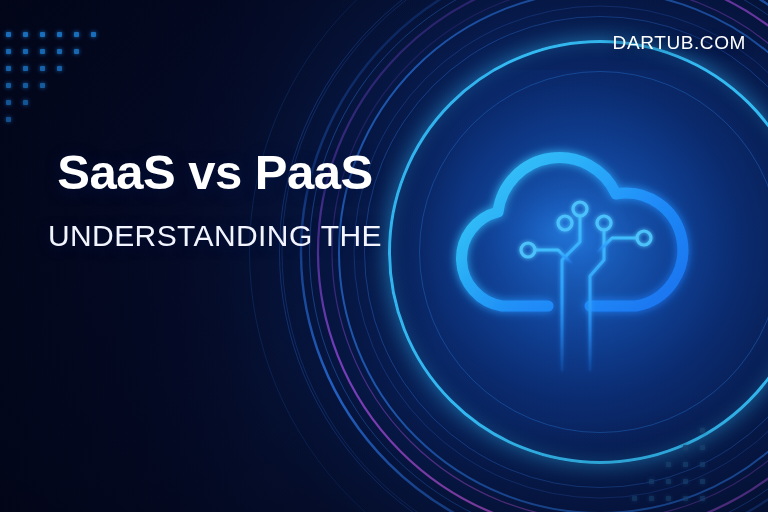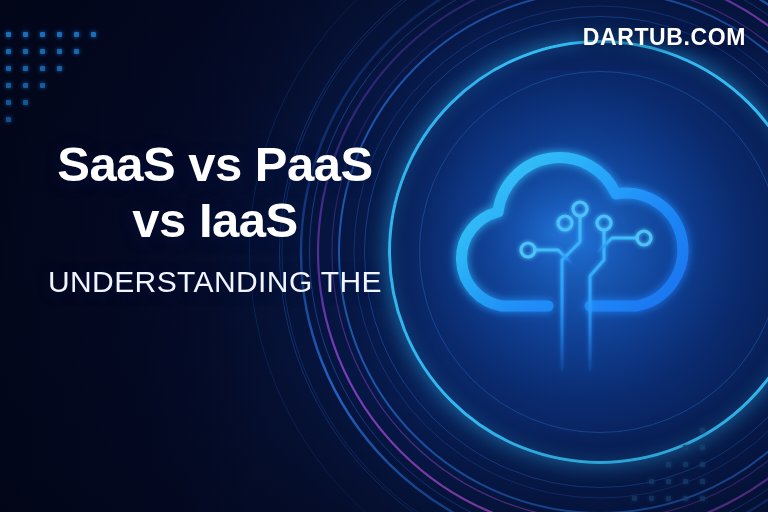--- a/index.html
+++ b/index.html
@@ -46,32 +46,32 @@
   #cloud-glow{
     position:absolute;left:-60px;top:-50px;width:400px;height:380px;
     background:radial-gradient(circle at 50% 45%, rgba(44,150,255,0.42) 0%, rgba(28,110,225,0.26) 32%, rgba(16,70,170,0.12) 55%, rgba(0,0,0,0) 74%);
     pointer-events:none;
   }
 
   
   #text-block{position:absolute;left:0px;top:128px;width:430px;}
   #headline{
     color:#ffffff;font-weight:bold;font-size:49px;line-height:56px;
-    text-align:center;letter-spacing:-0.5px;margin:8px;
+    text-align:center;letter-spacing:-0.5px;margin:16px;
     text-shadow:0 2px 14px rgba(0,20,70,0.75);
   }
   #subhead{
     color:#f2f5ff;font-weight:500;font-size:30px;line-height:39px;
     text-align:center;letter-spacing:0.4px;margin:14px 0 0 0;
     text-shadow:0 2px 12px rgba(0,20,70,0.7);
   }
 
   #logo{
-    position:absolute;right:22px;top:24px;
-    color:#ffffff;font-weight:bold;font-size:23px;letter-spacing:0.6px;
+    position:absolute;right:22px;top:32px;
+    color:#ffffff;font-weight:normal;font-size:19px;letter-spacing:0.6px;
     text-shadow:0 2px 10px rgba(0,10,50,0.8);
   }
 </style>
 </head>
 <body>
 
 <div id="banner">
 
   <div class="bg-base"></div>
   <div class="bg-left-dark"></div>
@@ -227,21 +227,20 @@
           <path d="M122,186 L122,252"></path>
           <path d="M137,186 L137,262"></path>
           <path d="M150,186 L150,250"></path>
         </g>
       </svg>
   </div>
 
   <div id="text-block">
     <div id="headline">
       <span>SaaS vs PaaS</span><br>
-      <span>vs IaaS</span>
     </div>
     <div id="subhead">
       <span>UNDERSTANDING THE</span><br>
     </div>
   </div>
 
   <div id="logo">DARTUB.COM</div>
 
 </div>
 

